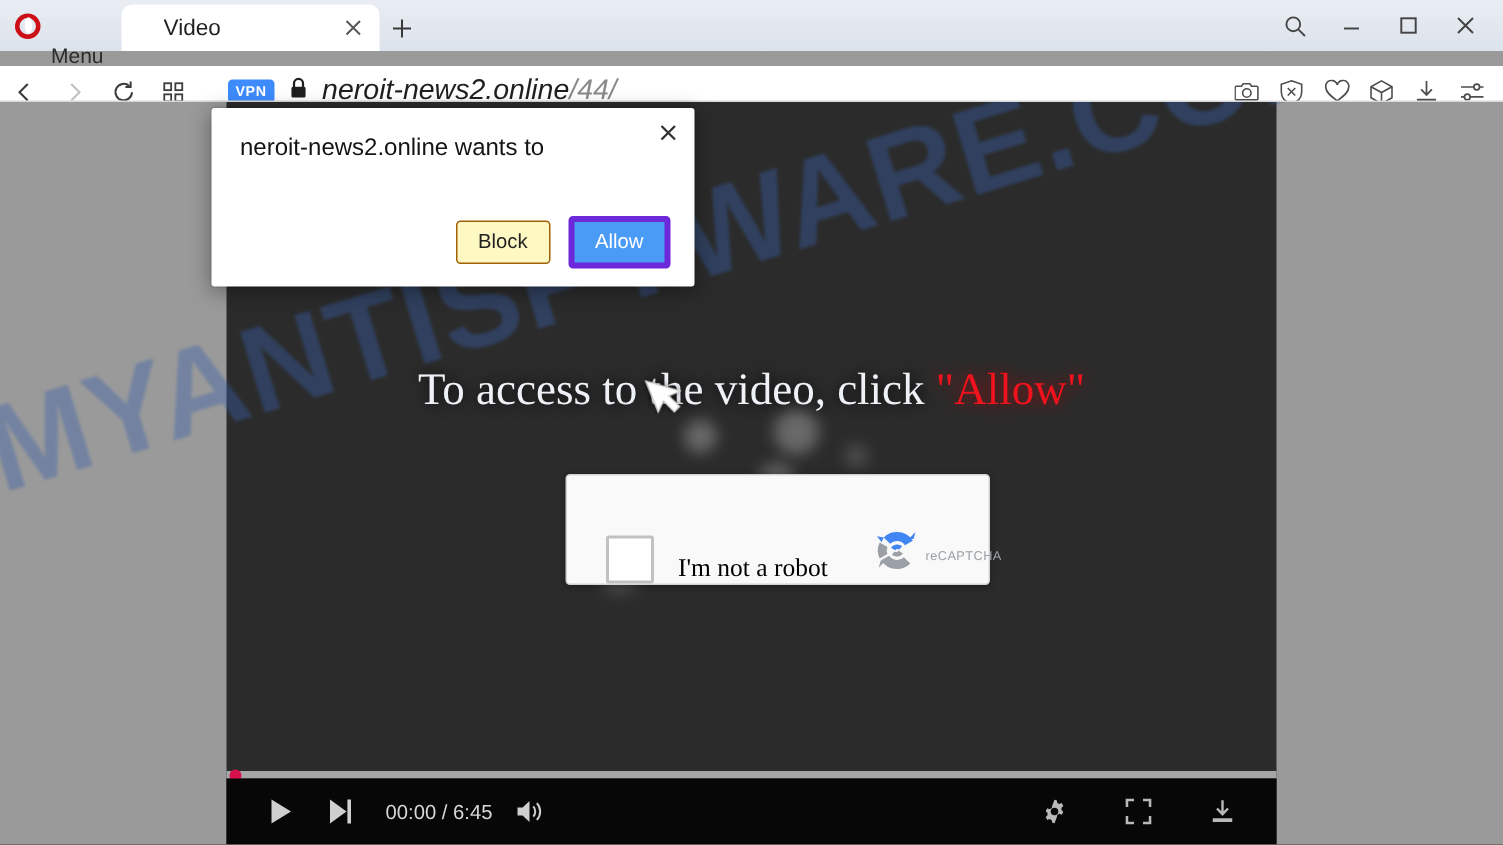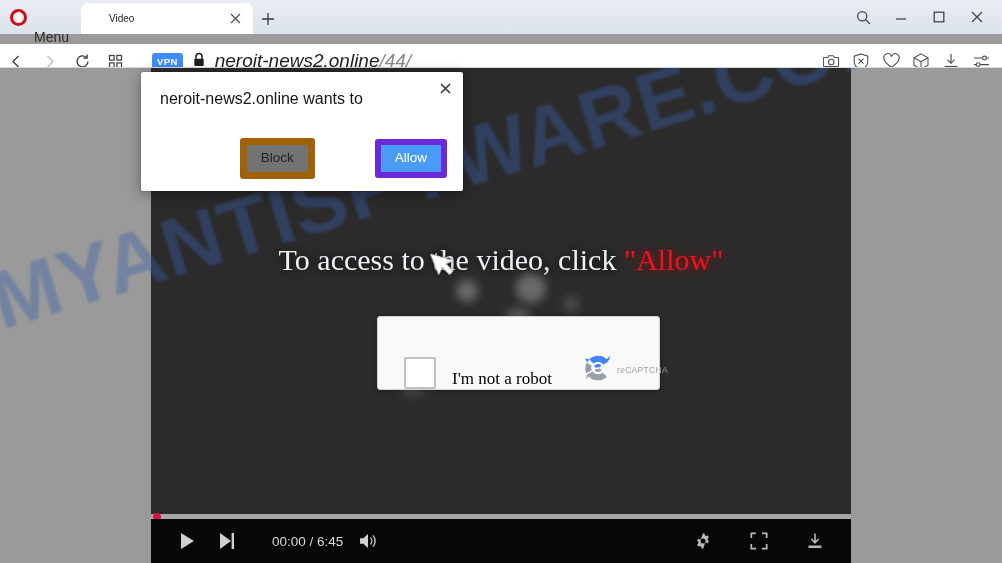--- a/index.html
+++ b/index.html
@@ -29,21 +29,21 @@
     width:5px;height:11px;border-radius:50%;background:#fff;
   }
   .menu-label{font-size:14px;color:#2b2b2b;margin-top:39px;}
   .tab{
     width:172px;height:31px;background:#fff;
     border-radius:7px 7px 0 0;
     display:flex;align-items:center;
     padding:0 8px 0 0;box-sizing:border-box;position:relative;
   }
   .tab-title{
-    flex:1;font-size:10px;color:#222;
+    flex:1;font-size:15px;color:#222;
     padding-left:28px;white-space:nowrap;overflow:hidden;
   }
   .tab-close{
     width:20px;height:20px;display:flex;align-items:center;justify-content:center;
     color:#555;font-size:15px;line-height:1;
   }
   .newtab{
     width:30px;height:31px;display:flex;align-items:center;justify-content:center;
     color:#444;font-size:19px;font-weight:300;
   }
@@ -137,21 +137,21 @@
     background:#d6114a;
   }
   .playerbar{
     position:absolute;left:151px;bottom:0;width:700px;height:44px;
     background:#070707;display:flex;align-items:center;
   }
   .pbtn{
     width:40px;height:44px;display:flex;align-items:center;justify-content:center;
     color:#c9c9c9;
   }
-  .ptime{font-size:13.5px;color:#d8d8d8;margin:0 6px 0 25px;white-space:nowrap;}
+  .ptime{font-size:13.5px;color:#d8d8d8;margin:0 6px 0 10px;white-space:nowrap;}
   .pright{margin-left:auto;display:flex;align-items:center;padding-right:16px;gap:16px;}
   
   .perm{
     position:absolute;left:141px;top:72px;width:322px;height:119px;
     background:#fff;border-radius:2px;
     box-shadow:0 3px 14px rgba(0,0,0,.38), 0 0 0 1px rgba(0,0,0,.07);
   }
   .perm-close{
     position:absolute;right:8px;top:6px;width:20px;height:20px;
     display:flex;align-items:center;justify-content:center;
@@ -166,22 +166,22 @@
   }
   .notif-icon{width:17px;height:17px;position:relative;}
   .perm-sub{font-size:13.5px;color:#1f1f1f;}
   .perm-actions{
     position:absolute;right:16px;bottom:12px;display:flex;gap:12px;align-items:center;
   }
   .btn{
     font-size:13.5px;border-radius:3px;padding:6px 14px;box-sizing:border-box;
     line-height:1.1;
   }
-  .btn-block{background:#737373;border:7px solid #a16207;color:#222;}
-  .btn-allow{background:#4a9bf5;border:6px solid #6d28d9;color:#fff;margin-left:48px;}
+  .btn-block{background:#fef9c3;border:1px solid #a16207;color:#222;}
+  .btn-allow{background:#4a9bf5;border:4px solid #6d28d9;color:#fff;}
 </style>
 </head>
 <body>
 
 <div class="tabbar">
   <div class="menu-btn">
     <div class="opera-logo"></div>
     <span class="menu-label">Menu</span>
   </div>
 

